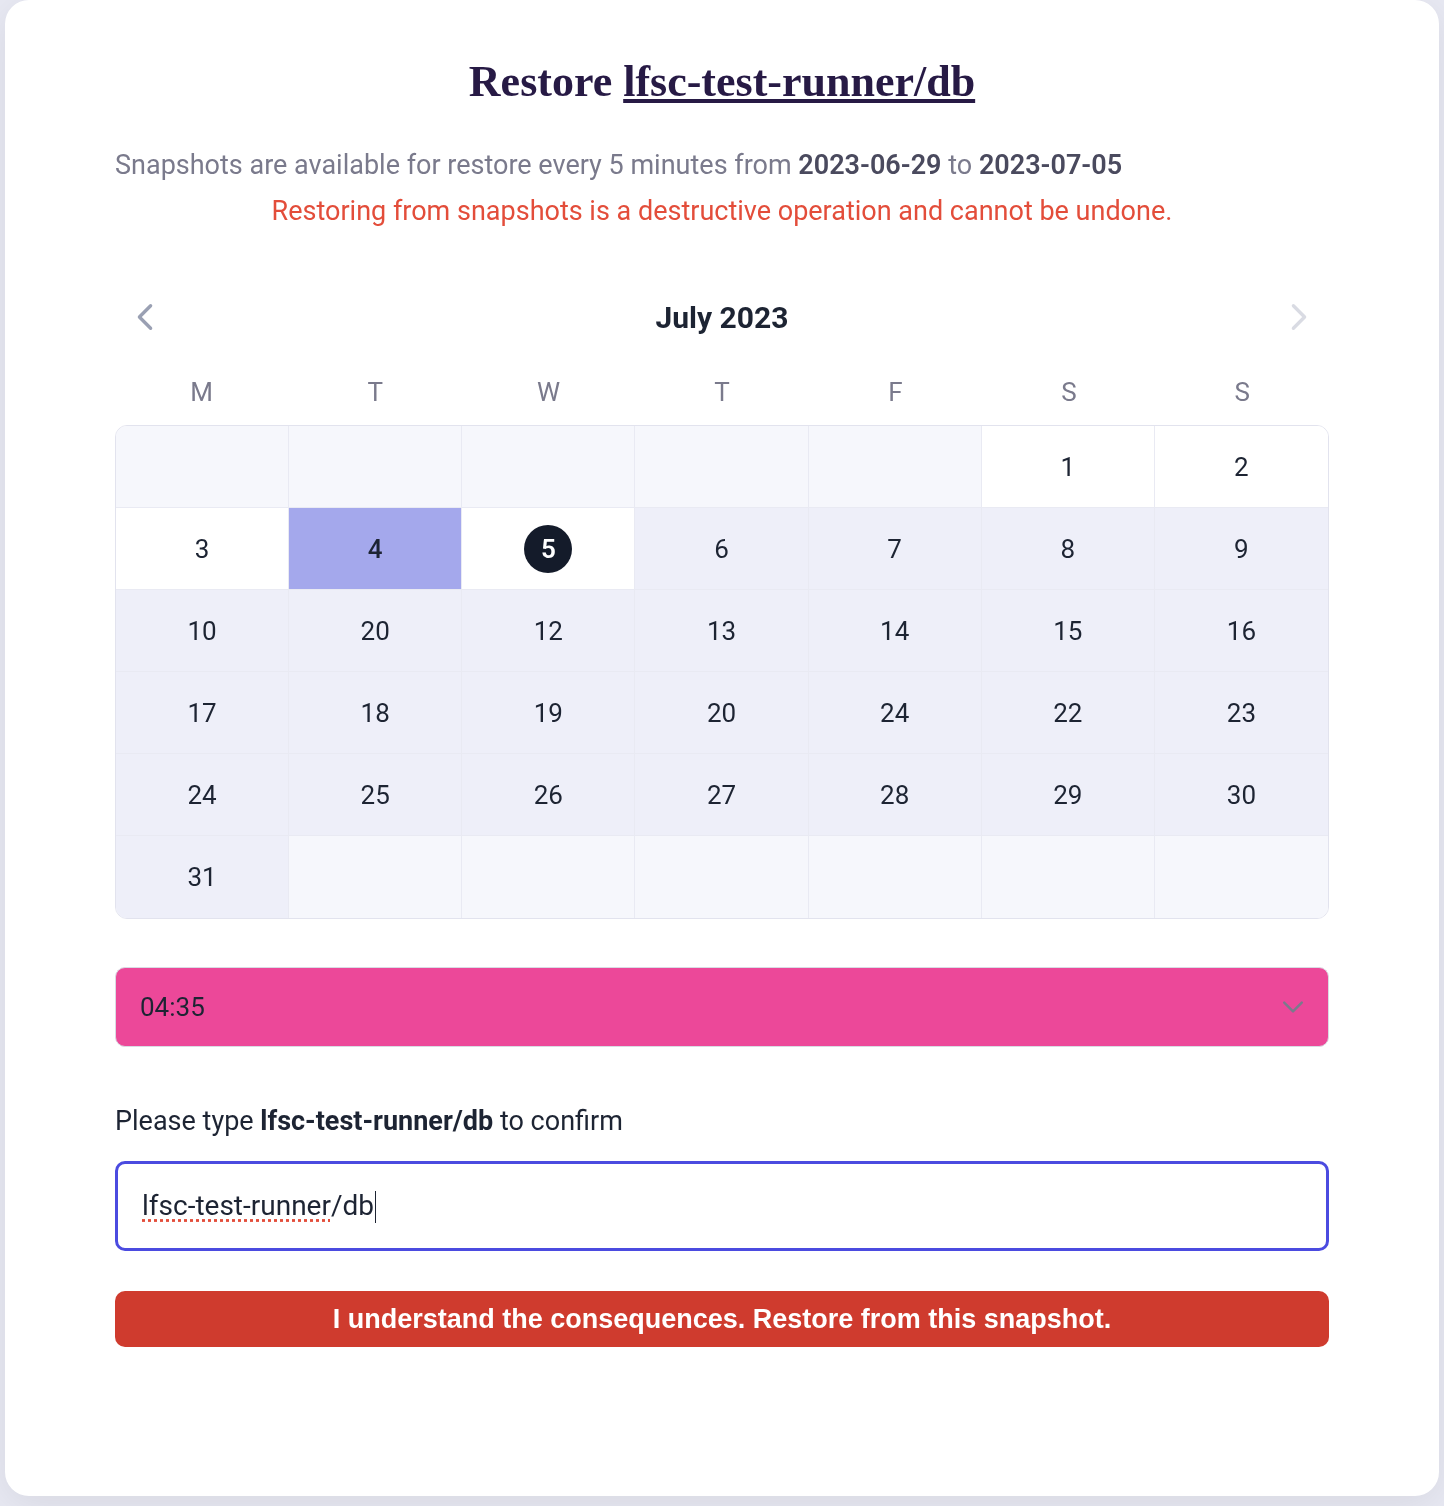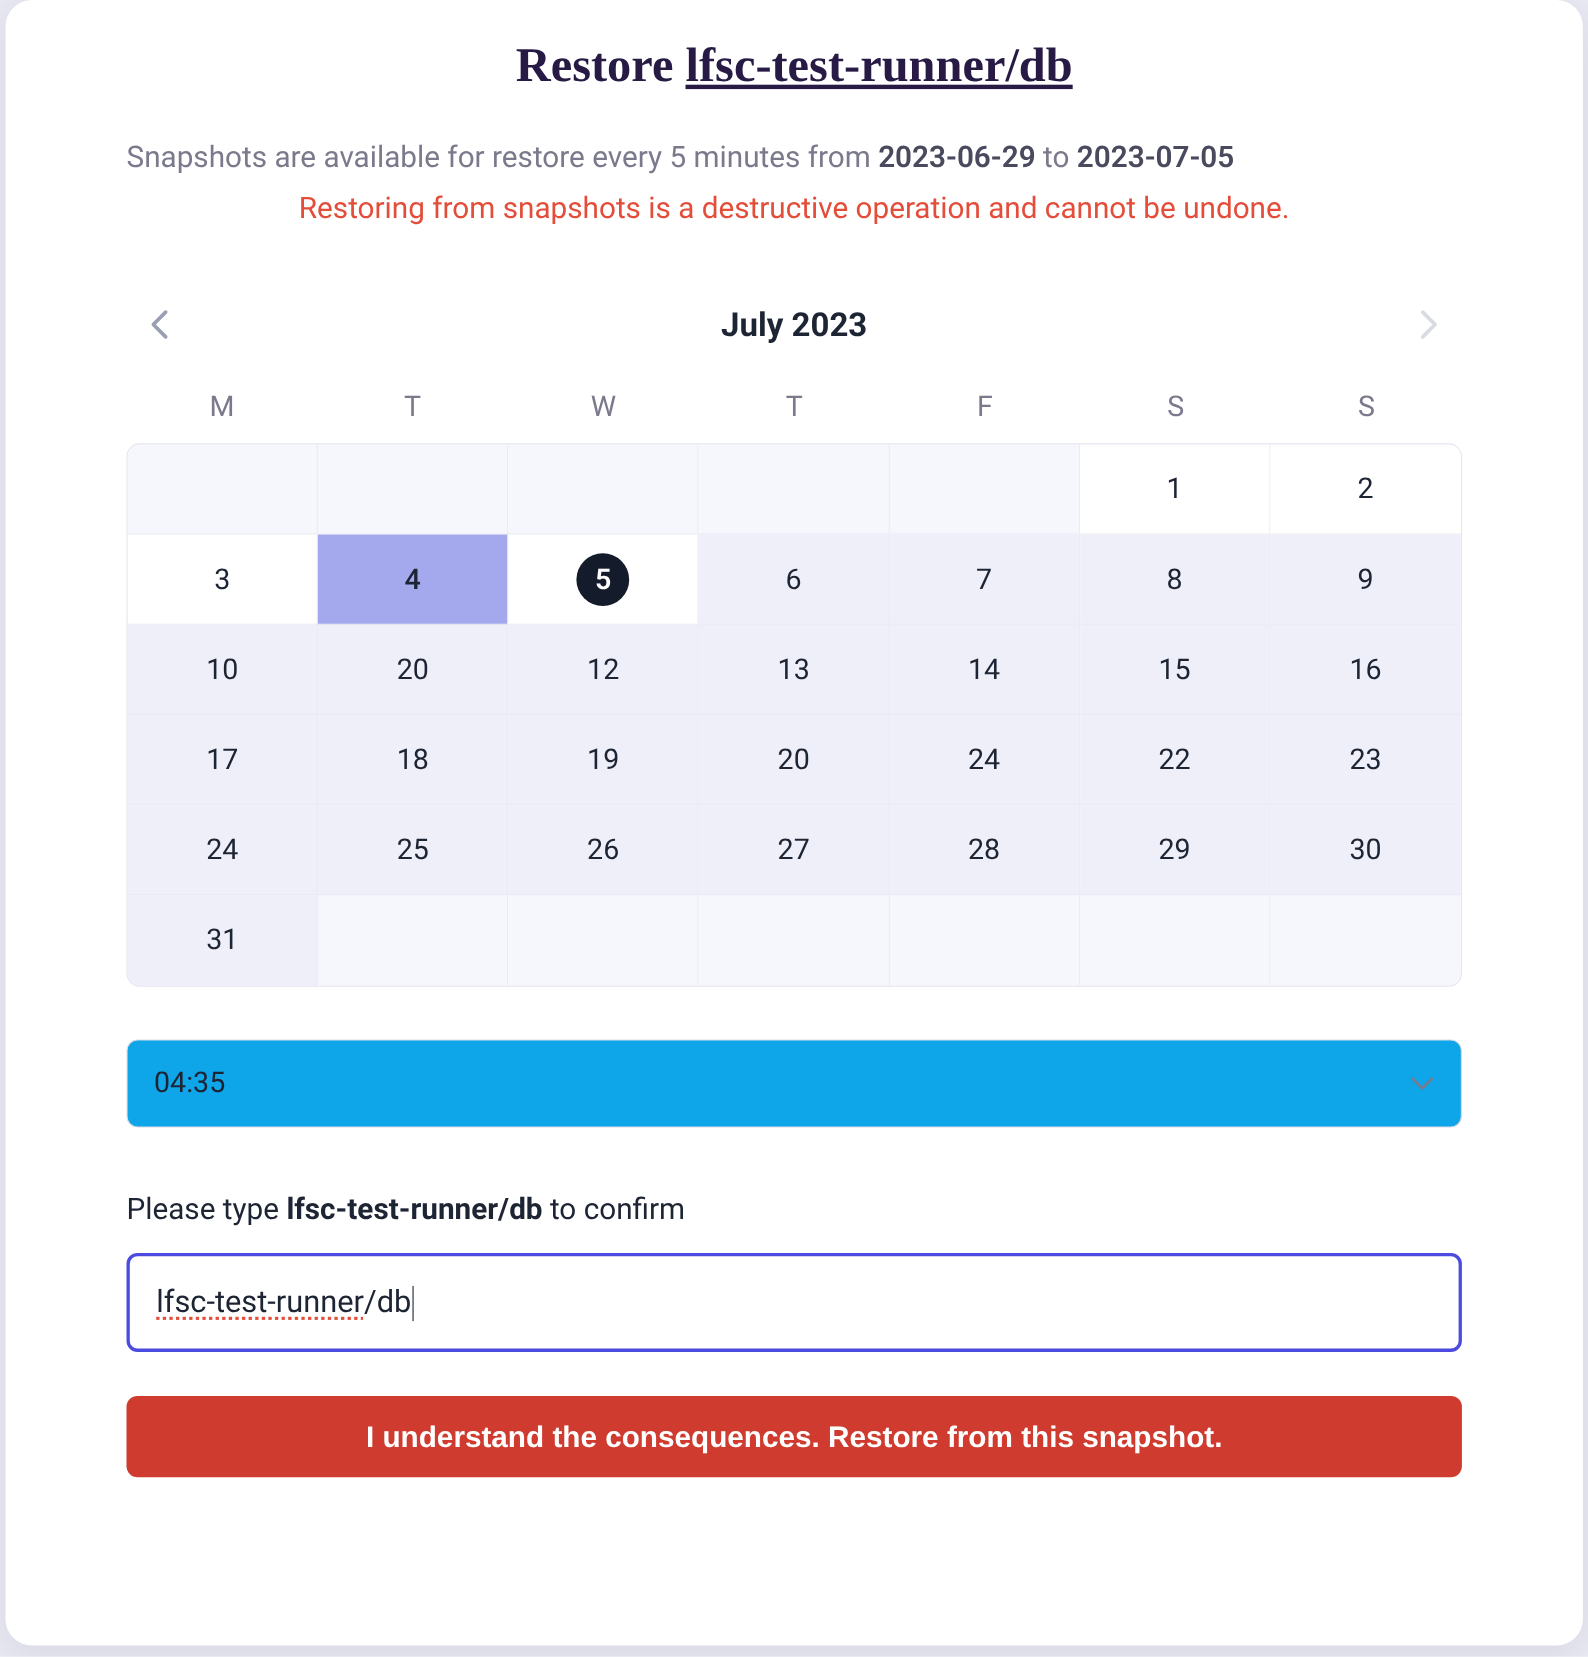--- a/index.html
+++ b/index.html
@@ -7,21 +7,21 @@
     width: 1444px; height: 1506px;
     font-family: -apple-system, BlinkMacSystemFont, "Segoe UI", Roboto, "Helvetica Neue", Arial, sans-serif;
     background: #e8e9f3;
   }
   .modal {
     background: #fff;
     width: 1434px;
     height: 1496px;
     margin: 0 auto;
     border-radius: 24px;
-    padding: 34px 110px 80px 110px;
+    padding: 56px 110px 80px 110px;
     position: relative;
     box-shadow: 0 8px 40px rgba(0,0,0,.08);
   }
   .title {
     text-align: center;
     font-family: Georgia, "Times New Roman", serif;
     font-size: 44px;
     font-weight: 700;
     color: #271a45;
     margin-bottom: 42px;
@@ -105,21 +105,21 @@
     height: 80px;
     border: 1px solid #d9dbe3;
     border-radius: 10px;
     padding: 0 24px;
     display: flex;
     align-items: center;
     justify-content: space-between;
     font-size: 26px;
     color: #1d2433;
     cursor: pointer;
-    background: #0ea5e9;
+    background: #ec4899;
   }
   .time-select svg { width: 22px; height: 22px; color: #7a7a8c; }
   .confirm-label {
     text-align: left;
     font-size: 27px;
     color: #1d2433;
     margin-top: 58px;
     margin-bottom: 24px;
   }
   .confirm-label b { font-weight: 700; }
@@ -142,21 +142,21 @@
   .confirm-input .caret {
     display:inline-block;
     width:1px; height:32px;
     background:#1d2433;
     margin-left:1px;
     vertical-align:middle;
   }
   .danger-btn {
     margin-top: 40px;
     width: 100%;
-    height: 74px;
+    height: 56px;
     background: #cf3b2e;
     color: #fff;
     border: none;
     border-radius: 10px;
     font-size: 27px;
     font-weight: 600;
     cursor: pointer;
   }
 </style>
 </head>

